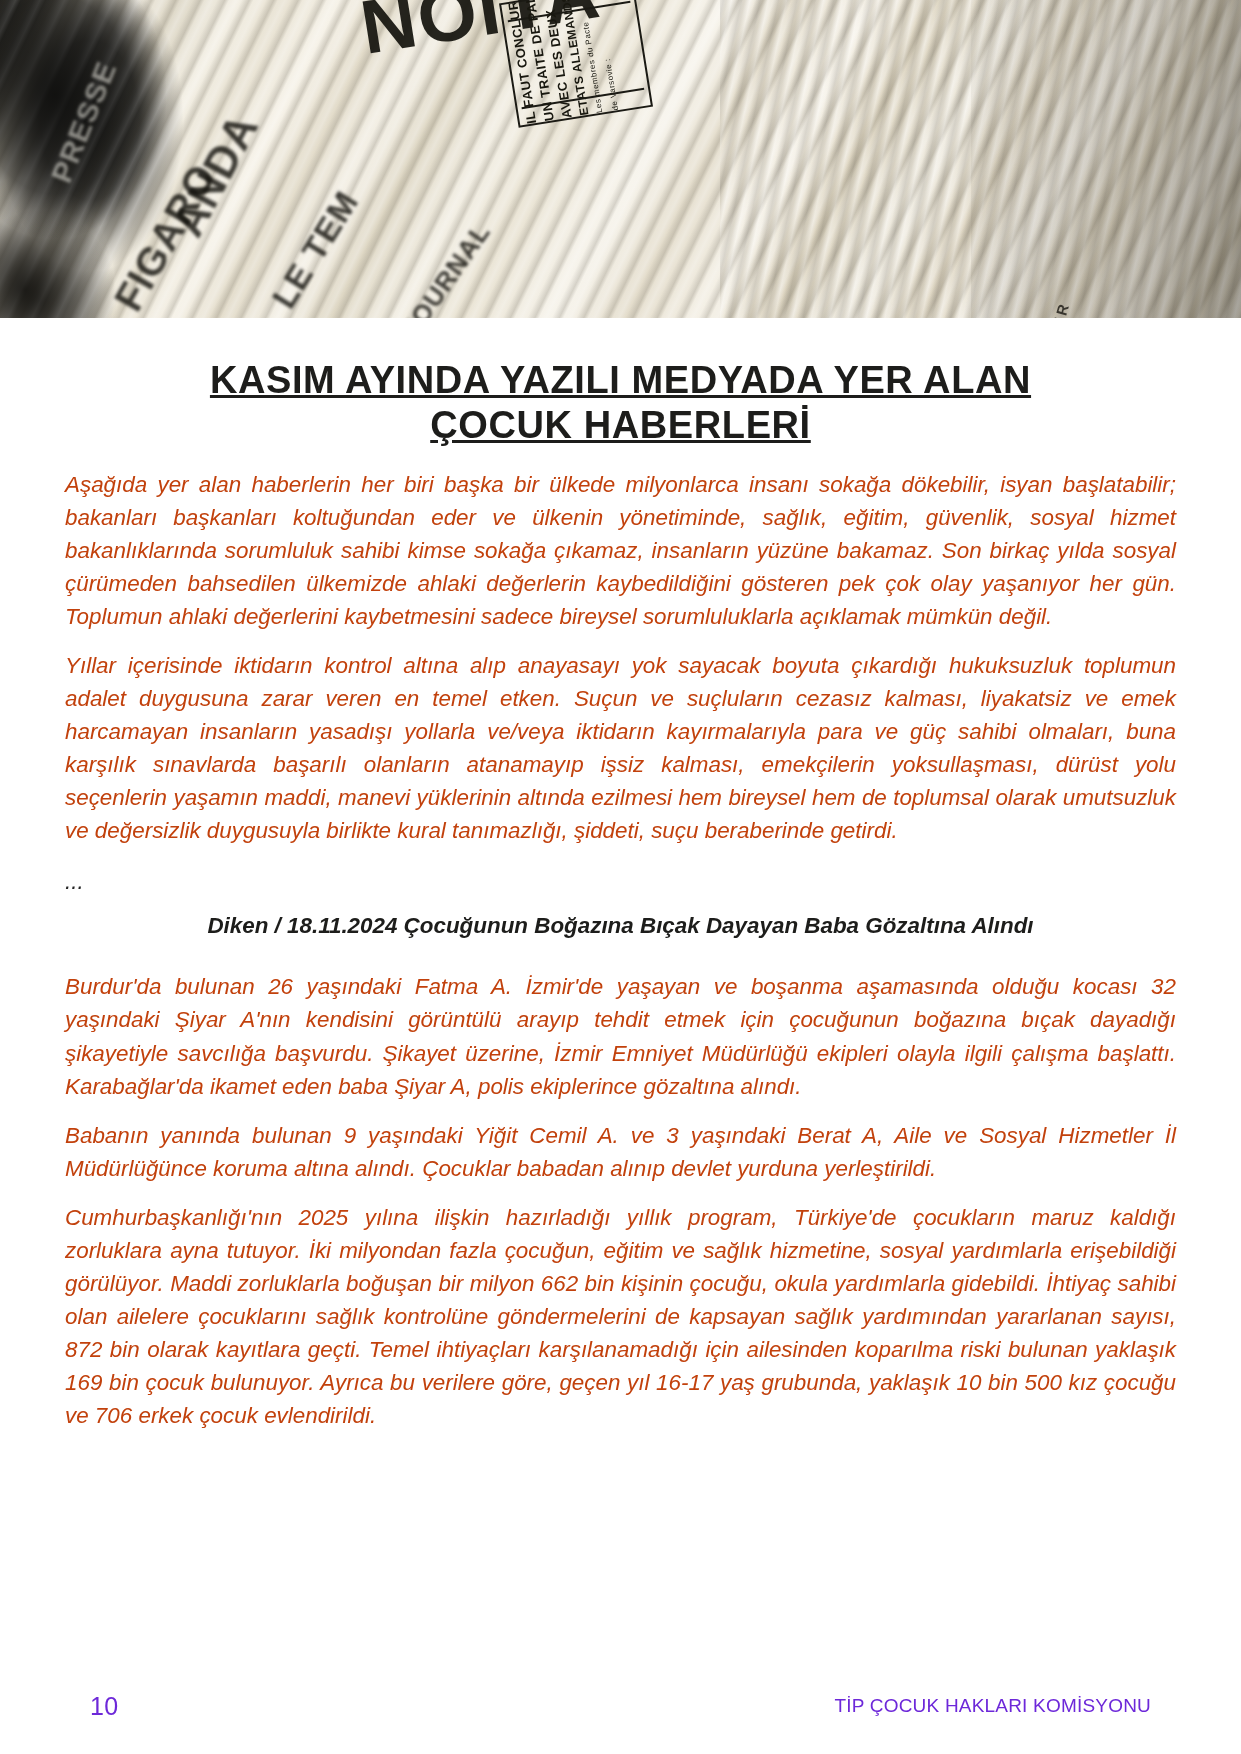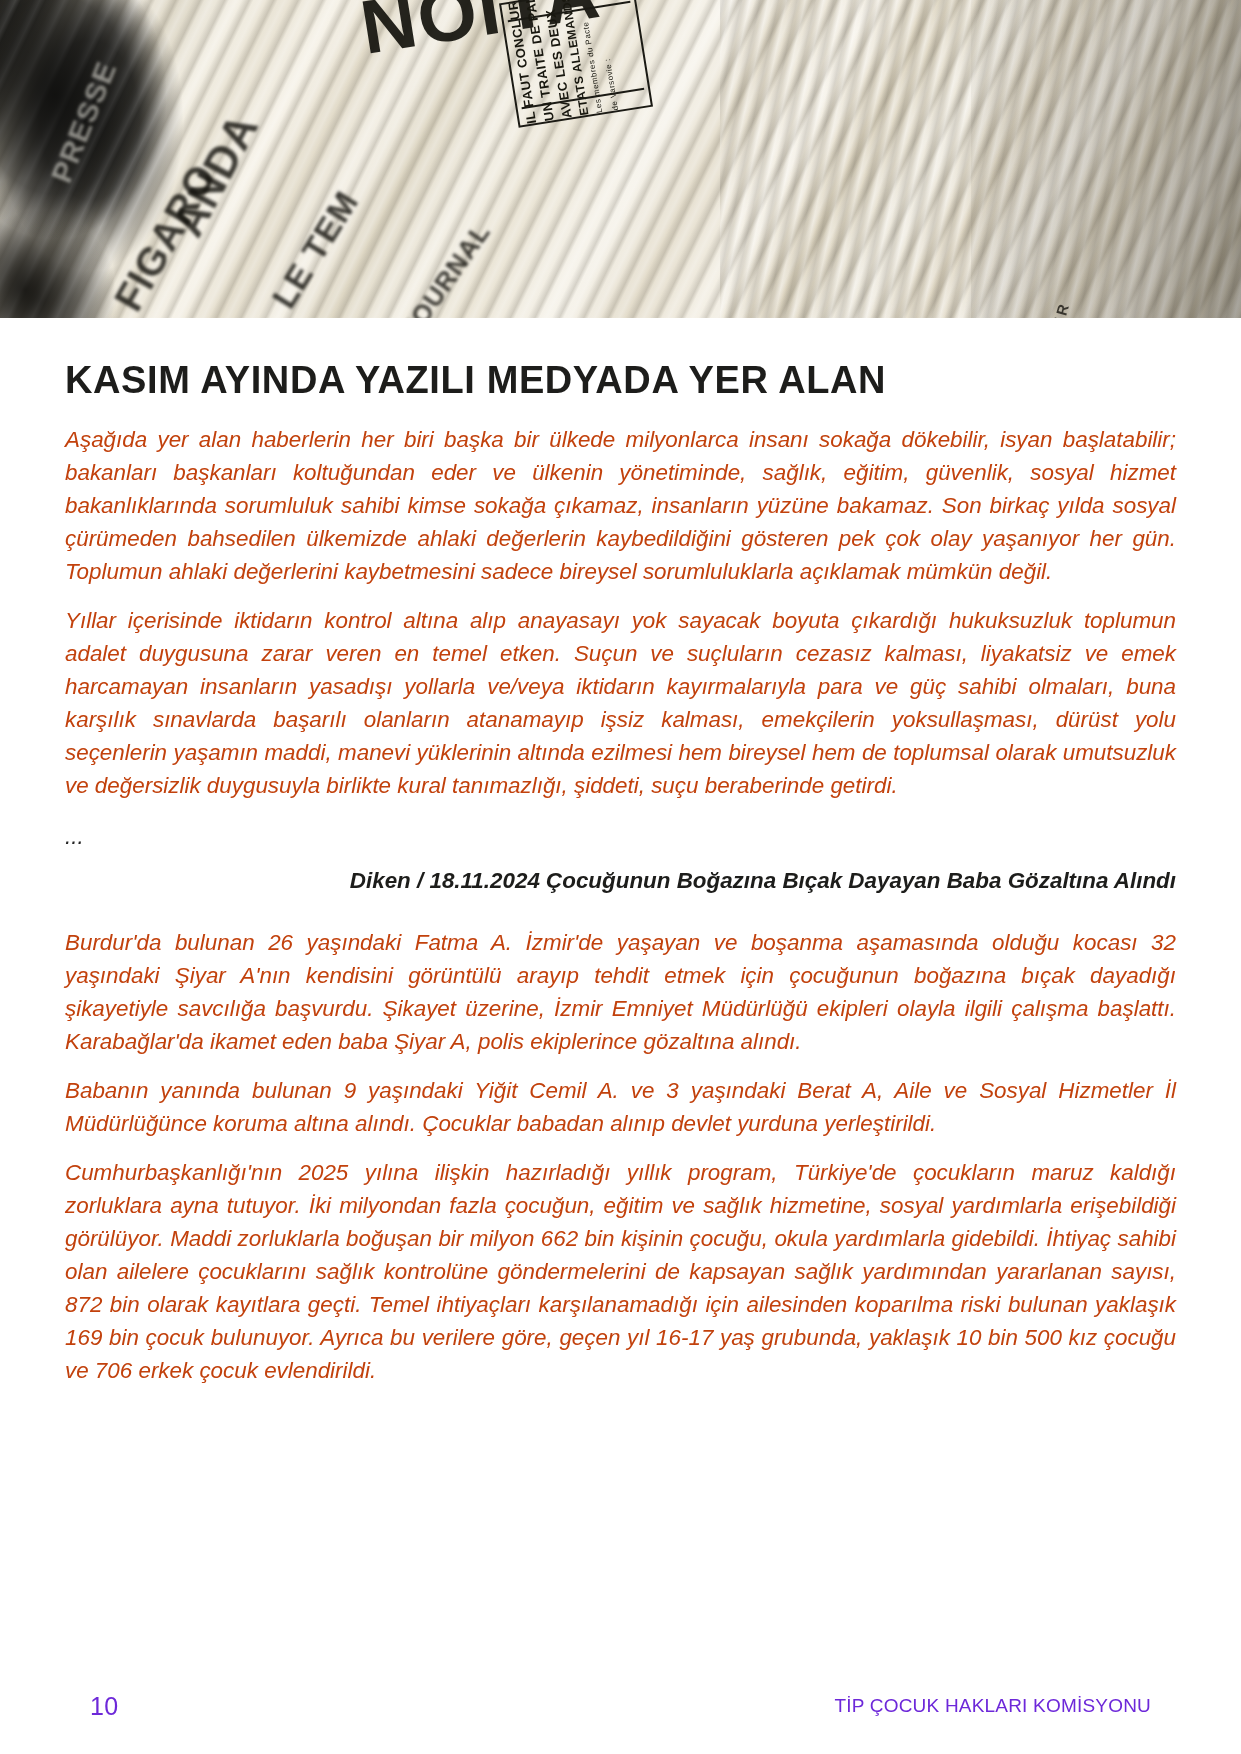--- a/index.html
+++ b/index.html
@@ -160,22 +160,24 @@
     width: 1241px;
   }
 
   h1.doc-title {
     margin: 40px 0 11px 0;
     font-family: "Liberation Sans", sans-serif;
     font-weight: bold;
     font-size: 38px;
     line-height: 1.18;
     letter-spacing: 0.6px;
+    text-align: center;
     color: #1d1d1b;
     text-transform: none;
+    text-decoration: underline;
   }
   h1.doc-title .l2 { display: block; }
 
   p.body-text {
     margin: 16px 0 0 0;
     font-family: "Liberation Sans", sans-serif;
     font-style: italic;
     font-size: 22.4px;
     line-height: 1.475;
     text-align: justify;
@@ -195,21 +197,21 @@
   }
 
   h2.news-head {
     margin: 14px 0 0 0;
     font-family: "Liberation Sans", sans-serif;
     font-style: italic;
     font-weight: bold;
     font-size: 22.4px;
     line-height: 1.4;
     color: #1d1d1b;
-    text-align: right;
+    text-align: center;
   }
   h2.news-head + p.body-text { margin-top: 29px; }
 
   
   .footer {
     position: absolute;
     left: 0; right: 0;
     bottom: 28px;
     height: 40px;
     padding: 0 90px;
@@ -254,20 +256,21 @@
   <div class="blur-text" style="left:20px;   top:105px; font-size:30px; transform:rotate(-68deg); color:rgba(230,228,218,0.55);">PRESSE</div>
 
   <div class="hero-edge-right"></div>
   <div class="hero-thivier">A THIVIER</div>
 </div>
 
 <div class="page">
 
   <h1 class="doc-title">
     <span>KASIM AYINDA YAZILI MEDYADA YER ALAN</span>
+    <span class="l2">ÇOCUK HABERLERİ</span>
   </h1>
 
   <p class="body-text first">Aşağıda yer alan haberlerin her biri başka bir ülkede milyonlarca insanı sokağa dökebilir, isyan başlatabilir; bakanları başkanları koltuğundan eder ve ülkenin yönetiminde, sağlık, eğitim, güvenlik, sosyal hizmet bakanlıklarında sorumluluk sahibi kimse sokağa çıkamaz, insanların yüzüne bakamaz. Son birkaç yılda sosyal çürümeden bahsedilen ülkemizde ahlaki değerlerin kaybedildiğini gösteren pek çok olay yaşanıyor her gün. Toplumun ahlaki değerlerini kaybetmesini sadece bireysel sorumluluklarla açıklamak mümkün değil.</p>
 
   <p class="body-text">Yıllar içerisinde iktidarın kontrol altına alıp anayasayı yok sayacak boyuta çıkardığı hukuksuzluk toplumun adalet duygusuna zarar veren en temel etken. Suçun ve suçluların cezasız kalması, liyakatsiz ve emek harcamayan insanların yasadışı yollarla ve/veya iktidarın kayırmalarıyla para ve güç sahibi olmaları, buna karşılık sınavlarda başarılı olanların atanamayıp işsiz kalması, emekçilerin yoksullaşması, dürüst yolu seçenlerin yaşamın maddi, manevi yüklerinin altında ezilmesi hem bireysel hem de toplumsal olarak umutsuzluk ve değersizlik duygusuyla birlikte kural tanımazlığı, şiddeti, suçu beraberinde getirdi.</p>
 
   <p class="ellipsis">...</p>
 
   <h2 class="news-head">Diken / 18.11.2024 Çocuğunun Boğazına Bıçak Dayayan Baba Gözaltına Alındı</h2>
   <p class="body-text">Burdur'da bulunan 26 yaşındaki Fatma A. İzmir'de yaşayan ve boşanma aşamasında olduğu kocası 32 yaşındaki Şiyar A'nın kendisini görüntülü arayıp tehdit etmek için çocuğunun boğazına bıçak dayadığı şikayetiyle savcılığa başvurdu. Şikayet üzerine, İzmir Emniyet Müdürlüğü ekipleri olayla ilgili çalışma başlattı. Karabağlar'da ikamet eden baba Şiyar A, polis ekiplerince gözaltına alındı.</p>

